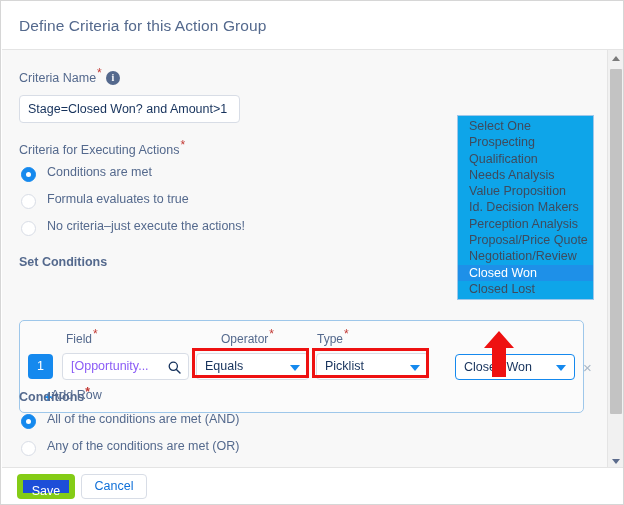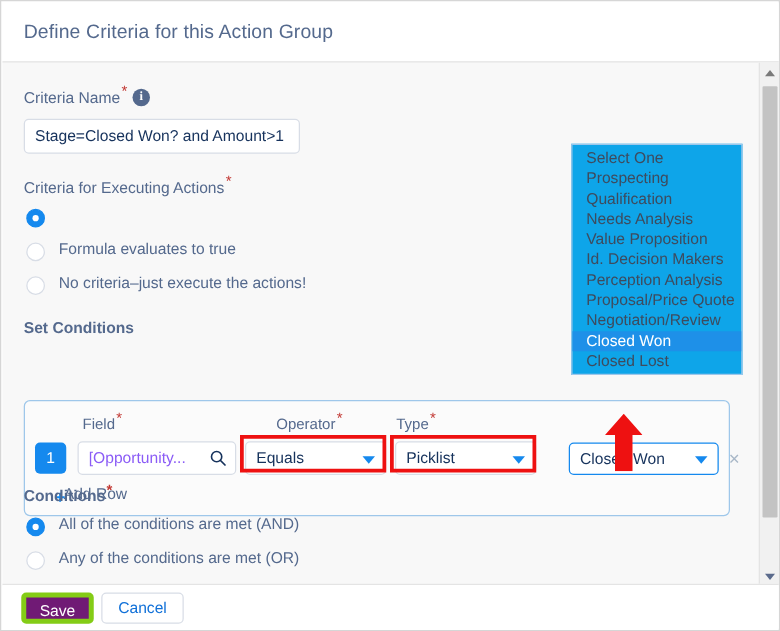--- a/index.html
+++ b/index.html
@@ -356,22 +356,22 @@
     box-sizing: border-box;
     border-radius: 4px;
     font-size: 12.5px;
     line-height: 23px;
     text-align: center;
     font-family: "Liberation Sans", sans-serif;
   }
   .btn-save {
     left: 15px;
     width: 58px;
-    background: #701a75;
-    border: 4px solid #84cc16;
+    background: #1d4ed8;
+    border: 6px solid #84cc16;
     color: #ffffff;
   }
   .btn-cancel {
     left: 79px;
     width: 66px;
     background: #ffffff;
     border: 1px solid #d8dde6;
     color: #1070d8;
   }
 </style>
@@ -393,20 +393,21 @@
       <div class="info-icon" style="left:104px; top:21px;">i</div>
 
       <div class="text-input" style="left:17px; top:45px; width:221px;" title="Criteria Name">Stage=Closed Won? and Amount&gt;1</div>
 
       <div class="label" style="left:17px; top:93px;">
         <span>Criteria for Executing Actions</span><span class="req">*</span>
       </div>
 
       <div class="radio-row" style="left:19px; top:114px; width:300px;">
         <span class="radio checked"></span>
+        <span class="radio-label">Conditions are met</span>
       </div>
       <div class="radio-row" style="left:19px; top:141px; width:300px;">
         <span class="radio"></span>
         <span class="radio-label">Formula evaluates to true</span>
       </div>
       <div class="radio-row" style="left:19px; top:168px; width:320px;">
         <span class="radio"></span>
         <span class="radio-label">No criteria–just execute the actions!</span>
       </div>
 

